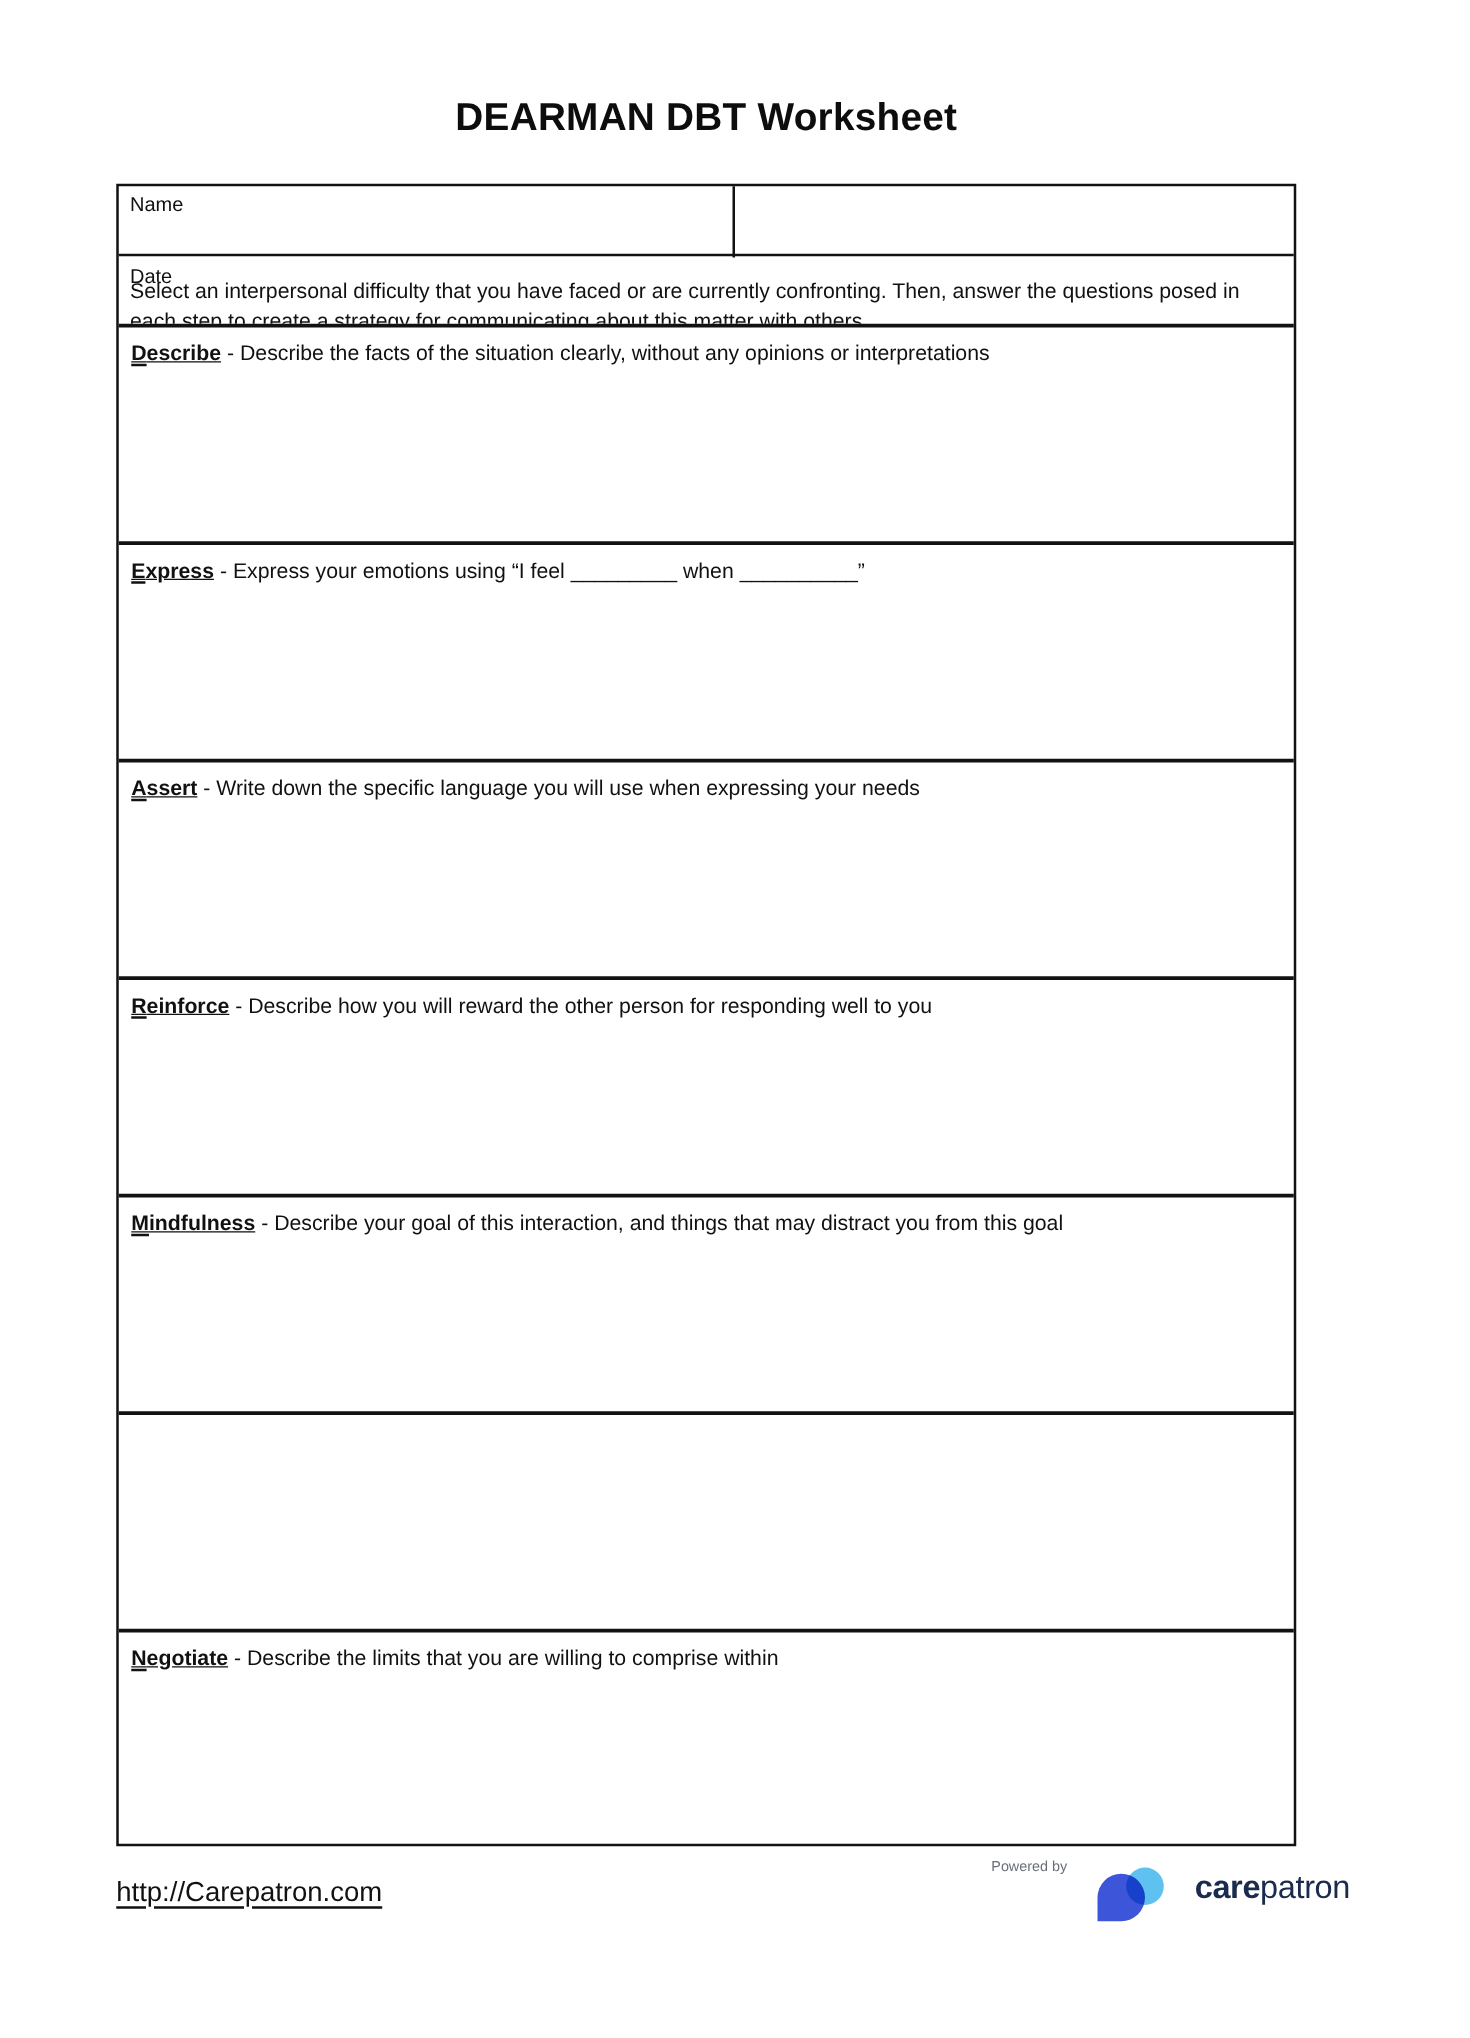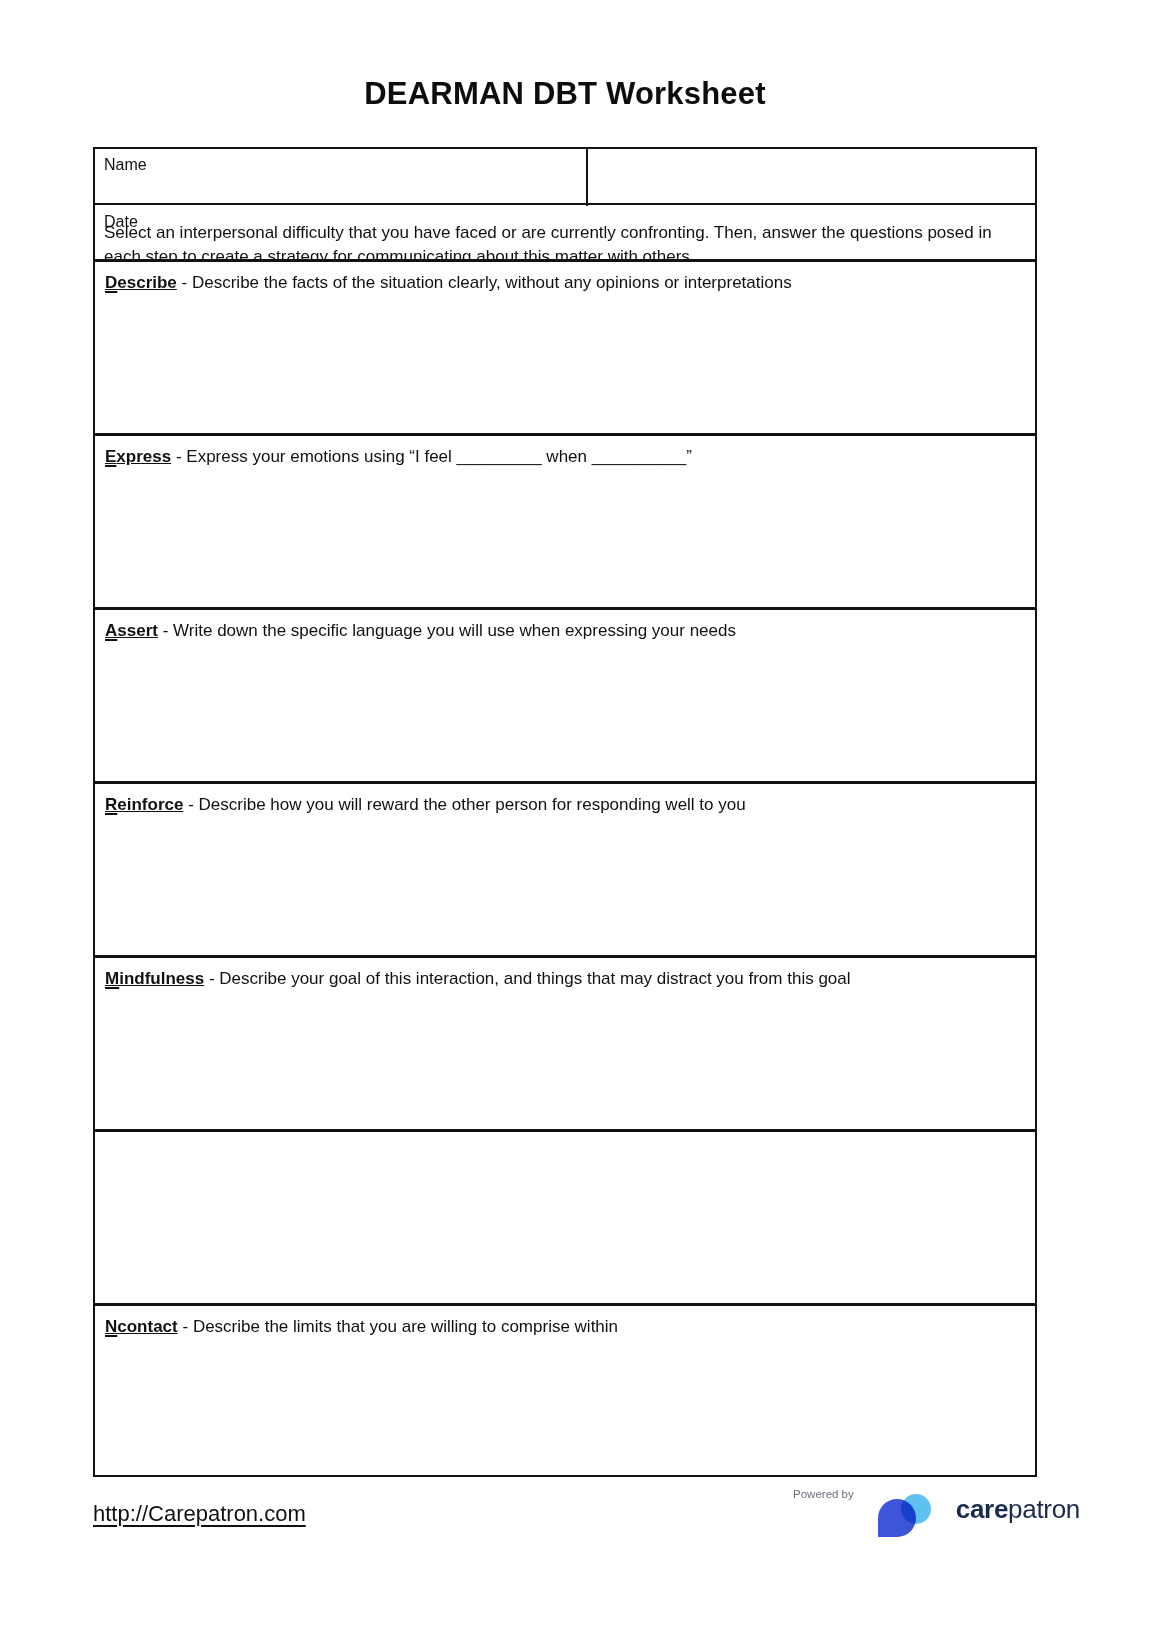--- a/index.html
+++ b/index.html
@@ -211,21 +211,21 @@
       </p>
       <div class="write-area"></div>
     </section>
 
     <section class="sec-row">
       <div class="write-area"></div>
     </section>
 
     <section class="sec-row">
       <p class="sec-head">
-        <span class="sec-word"><span class="sec-letter">N</span><span>contact</span></span>
+        <span class="sec-word"><span class="sec-letter">N</span><span>egotiate</span></span>
         <span class="sec-sep">-</span>
         <span class="sec-desc">Describe the limits that you are willing to comprise within</span>
       </p>
       <div class="write-area"></div>
     </section>
 
   </div>
 
   <a class="footer-link" href="#">http://Carepatron.com</a>
 

